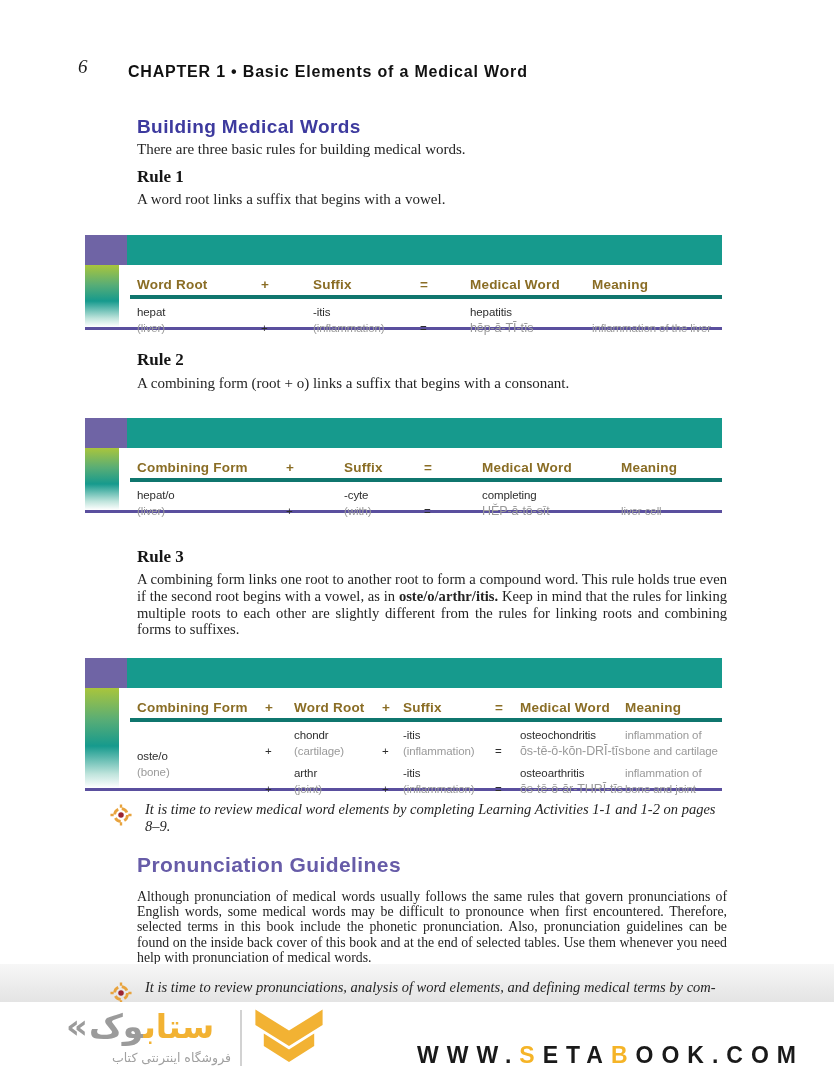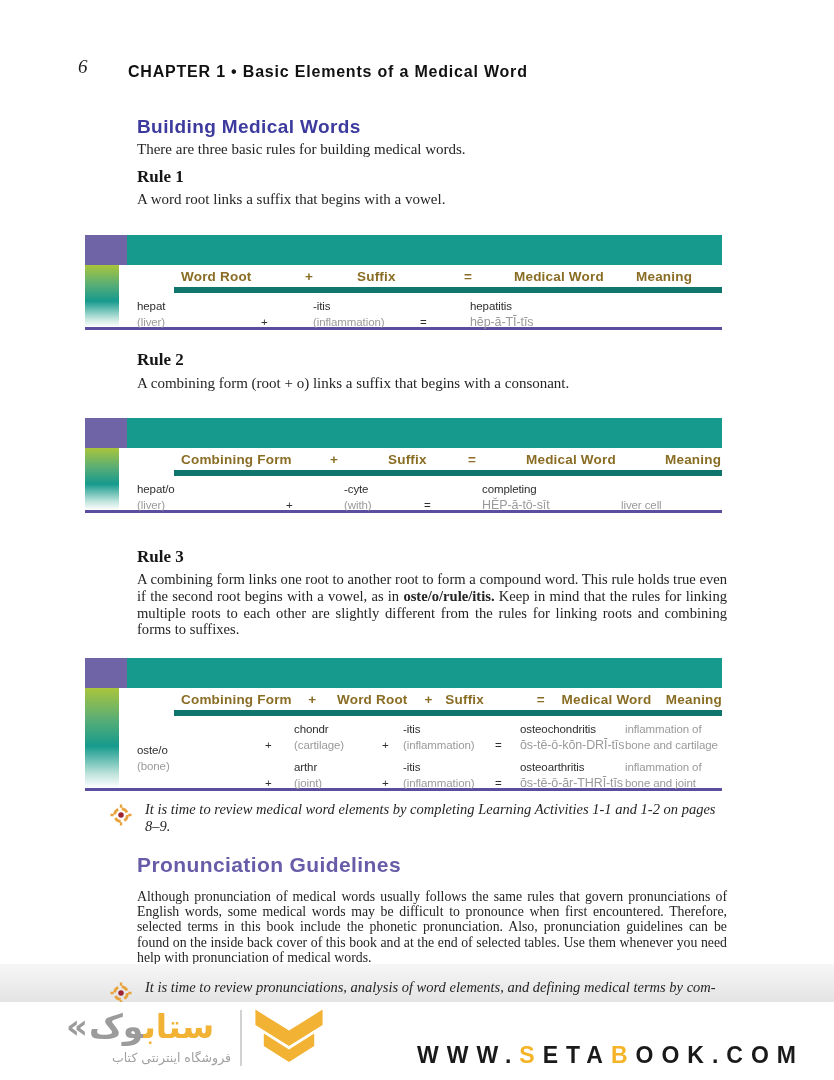--- a/index.html
+++ b/index.html
@@ -22,21 +22,21 @@
   .para{width:590px;text-align:justify;font-size:13.8px;line-height:15.2px;color:#242424;}
 
   
   .tbl{position:absolute;left:85px;width:637px;}
   .tbl .pur{position:absolute;left:0;top:0;width:42px;height:30px;background:#6f64a5;}
   .tbl .teal{position:absolute;left:42px;top:0;right:0;height:30px;background:#169a8d;}
   .tbl .strip{position:absolute;left:0;top:30px;width:34px;bottom:3px;
       background:linear-gradient(180deg,#a9c53c 0%,#58ad76 32%,#169a8d 58%,#bfe4dc 86%,#ffffff 100%);}
   .tbl .bot{position:absolute;left:0;bottom:0;right:0;height:3px;background:#5a4f9e;}
   .tbl .content{position:absolute;left:45px;top:30px;right:0;}
-  .hrow{display:flex;border-bottom:6px solid #0f766e;padding:4px 0 3px 7px;margin-left:44px;}
+  .hrow{display:flex;border-bottom:4px solid #0f766e;padding:12px 0 3px 7px;}
   .hrow span{font-family:"Liberation Sans",sans-serif;font-weight:bold;font-size:13.5px;
              letter-spacing:0.2px;color:#8a6d25;}
   .drow{display:flex;padding:5px 0 0 7px;align-items:flex-end;}
   .cell{font-family:"Liberation Sans",sans-serif;font-size:11.5px;letter-spacing:-0.1px;}
   .cell .main{color:#2e2e2e;line-height:16px;}
   .cell .sub{color:#9a9a9a;line-height:16px;}
   .cell .pron{color:#9a9a9a;font-size:12.5px;line-height:16px;}
   .graytxt{color:#9a9a9a;}
   
   .t1c1{width:124px}.t1c2{width:52px}.t1c3{width:107px}.t1c4{width:50px}.t1c5{width:122px}.t1c6{flex:1}
@@ -109,20 +109,23 @@
           <div class="main">-itis</div>
           <div class="sub">(inflammation)</div>
         </div>
       <div class="cell t1c4">
           <div class="main graytxt">=</div>
         </div>
       <div class="cell t1c5">
           <div class="main">hepatitis</div>
           <div class="pron">hĕp-ă-TĪ-tĭs</div>
         </div>
+      <div class="cell t1c6">
+          <div class="sub">inflammation of the liver</div>
+        </div>
     </div>
   </div>
 </div>
 
 <div class="abs rule-title" style="left:137px;top:350px;">Rule 2</div>
 <div class="abs body-line" style="left:137px;top:375px;">A combining form (root + o) links a suffix that begins with a consonant.</div>
 
 <div class="tbl" style="top:418px;height:95px;">
   <div class="pur"></div>
   <div class="teal"></div>
@@ -158,21 +161,21 @@
         </div>
       <div class="cell t2c6">
           <div class="sub">liver cell</div>
         </div>
     </div>
   </div>
 </div>
 
 <div class="abs rule-title" style="left:137px;top:547px;">Rule 3</div>
 <div class="abs para" style="left:137px;top:571px;font-size:14.6px;line-height:16.8px;">
-  <span>A combining form links one root to another root to form a compound word. This rule holds true even if the second root begins with a vowel, as in </span><b class="inline-bold">oste/o/rule/itis.</b><span> Keep in mind that the rules for linking multiple roots to each other are slightly different from the rules for linking roots and combining forms to suffixes.</span>
+  <span>A combining form links one root to another root to form a compound word. This rule holds true even if the second root begins with a vowel, as in </span><b class="inline-bold">oste/o/arthr/itis.</b><span> Keep in mind that the rules for linking multiple roots to each other are slightly different from the rules for linking roots and combining forms to suffixes.</span>
 </div>
 
 <div class="tbl" style="top:658px;height:133px;">
   <div class="pur"></div>
   <div class="teal"></div>
   <div class="strip"></div>
   <div class="bot"></div>
   <div class="content">
     <div class="hrow">
       <span class="t3c1">Combining Form</span>

